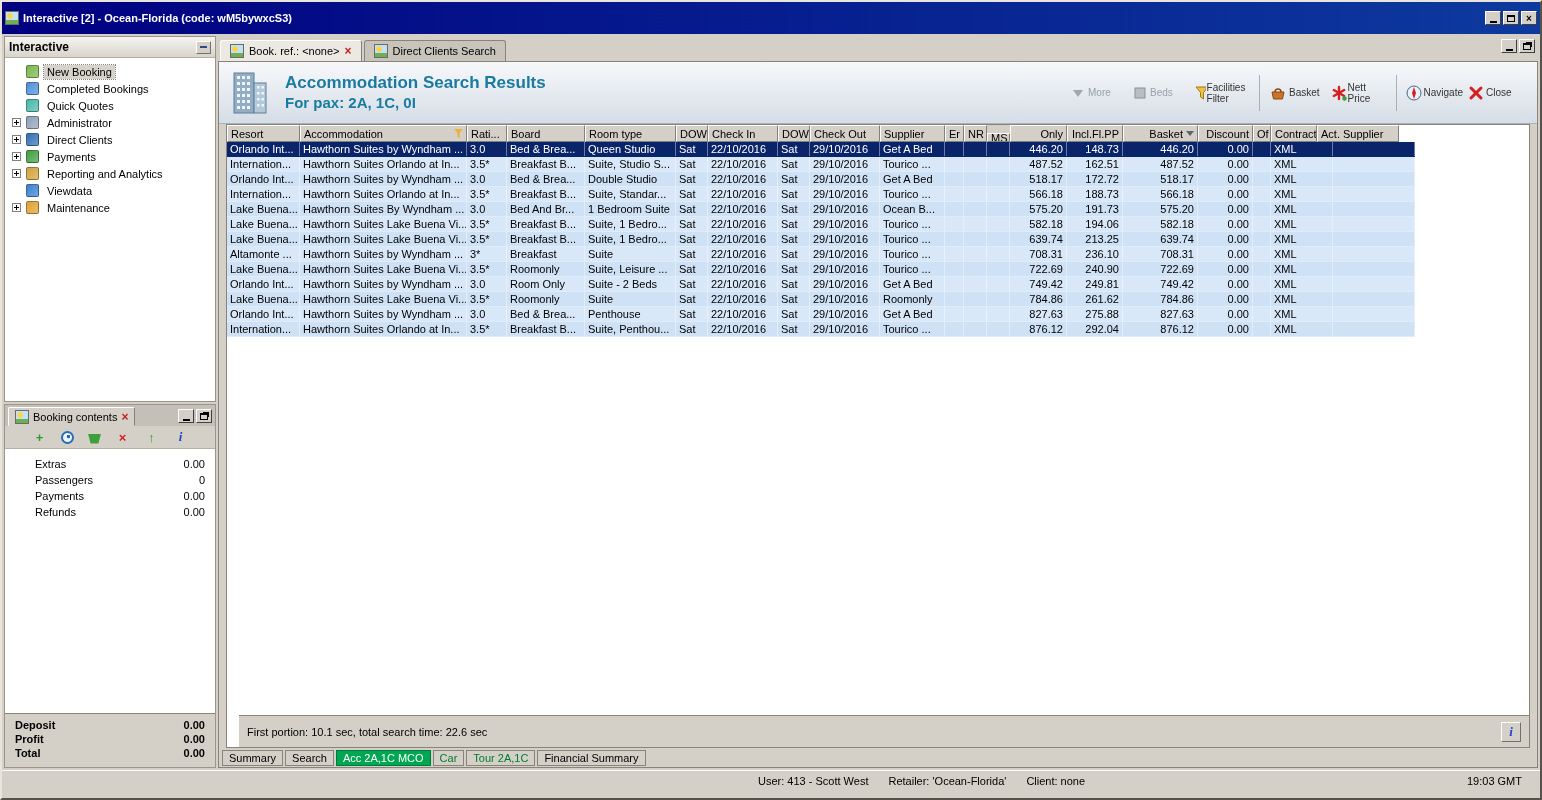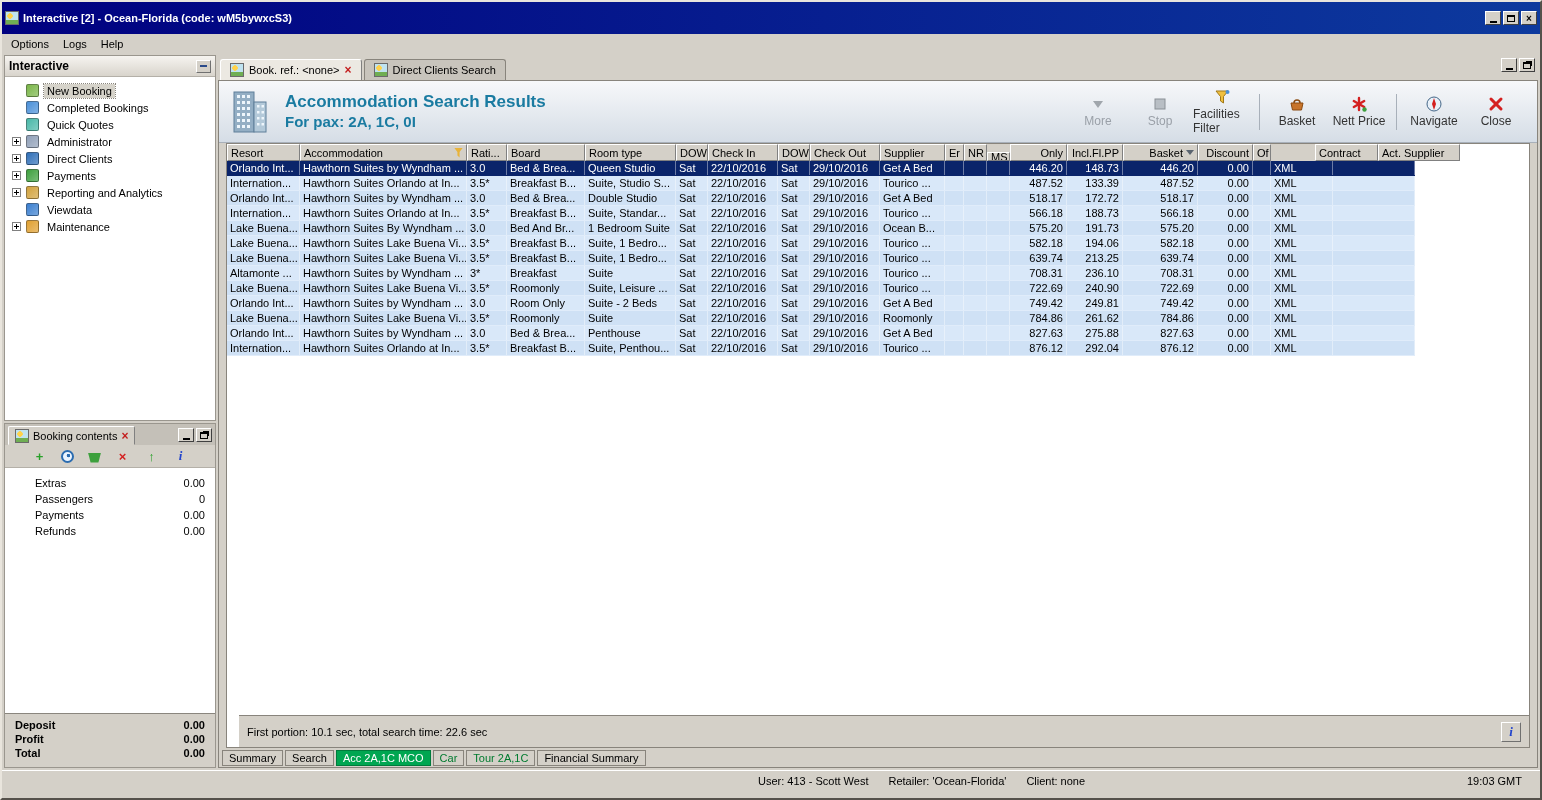--- a/index.html
+++ b/index.html
@@ -93,22 +93,22 @@
   
   .mwork { flex: 1; border: 1px solid #88847c; background: #d4d0c8; display: flex; flex-direction: column; min-height: 0; }
 
   .rheader { height: 62px; flex: none; background: linear-gradient(#f7f8fa, #d5dde6);
     border-bottom: 1px solid #a8b0ba; display: flex; align-items: center; padding: 0 12px; gap: 16px; }
   .building-icon { flex: none; }
   .rtitles { line-height: 1.2; }
   .rtitle { color: #1a7ba1; font-size: 17px; font-weight: bold; }
   .rsub { color: #1a7ba1; font-size: 15px; font-weight: bold; }
   .rtoolbar { margin-left: auto; display: flex; align-items: center; gap: 4px; }
-  .tbtn { width: 58px; display: flex; flex-direction: column; align-items: center; gap: 1px;
-    font-size: 12px; color: #333; padding: 2px 0; }
+  .tbtn { width: 58px; display: flex; flex-direction: row; align-items: center; gap: 1px;
+    font-size: 10px; color: #333; padding: 2px 0; }
   .tbtn.disabled { color: #9aa0a8; }
   .tbtn svg { display: block; }
   .tsep { width: 1px; height: 36px; background: #a8b0ba; margin: 0 4px; }
 
   .results-bar { height: 20px; flex: none; display: flex; align-items: center; padding: 0 8px; font-weight: bold; }
 
   .content { flex: 1; margin: 0 7px; background: #fff; border: 1px solid #88847c;
     display: flex; flex-direction: column; min-height: 0; }
 
   
@@ -163,25 +163,20 @@
         </span>
       <span class="winbtn">
           <span class="glyph-max"></span>
         </span>
       <span class="winbtn">
           <span>×</span>
         </span>
     </span>
   </div>
 
-  <div class="menubar" id="menubar">
-      <span class="menu-item">Options</span>
-      <span class="menu-item">Logs</span>
-      <span class="menu-item">Help</span>
-    </div>
 
   <div class="app-body">
 
     <div class="left-col">
 
       <div class="panel-int">
         <div class="panel-int-header">
           <span class="panel-int-title">Interactive</span>
           <span class="panel-btn">
               <span class="glyph-collapse"></span>
@@ -364,21 +359,21 @@
             <span class="tbtn disabled">
               <svg width="18" height="18">
                   <path d="M4 6h10l-5 7z" fill="#a0a6ac"></path>
                 </svg>
               <span>More</span>
             </span>
             <span class="tbtn disabled">
               <svg width="18" height="18">
                   <rect x="4" y="4" width="10" height="10" fill="#b8bec4" stroke="#8a9096"></rect>
                 </svg>
-              <span>Stop</span>
+              <span>Beds</span>
             </span>
             <span class="tbtn">
               <svg width="18" height="18">
                   <path d="M3 3h12l-4.5 5.5V15l-3-2V8.5z" fill="#f0c040" stroke="#a07818"></path>
                   <circle cx="14.5" cy="4" r="2" fill="#4a90d9"></circle>
                 </svg>
               <span>Facilities Filter</span>
             </span>
             <span class="tsep"></span>
             <span class="tbtn">
@@ -471,21 +466,21 @@
               <div class="th num" style="width: 75px;">
                 <span>Basket</span>
                 <span class="dd-icon"></span>
               </div>
               <div class="th num" style="width: 55px;">
                 <span>Discount</span>
               </div>
               <div class="th" style="width: 18px;">
                 <span>Of</span>
               </div>
-              <div class="th" style="width: 63px; margin-left: 44px;">
+              <div class="th" style="width: 46px;">
                 <span>Contract</span>
               </div>
               <div class="th" style="width: 82px;">
                 <span>Act. Supplier</span>
               </div>
               <div class="table-filler"></div>
             </div>
           <div class="tbody" id="tbody">
               <div class="trow selected">
                 <div class="td" style="width: 73px;">Orlando Int...</div>
@@ -517,21 +512,21 @@
                 <div class="td" style="width: 91px;">Suite, Studio S...</div>
                 <div class="td" style="width: 32px;">Sat</div>
                 <div class="td" style="width: 70px;">22/10/2016</div>
                 <div class="td" style="width: 32px;">Sat</div>
                 <div class="td" style="width: 70px;">29/10/2016</div>
                 <div class="td" style="width: 65px;">Tourico ...</div>
                 <div class="td" style="width: 19px;"></div>
                 <div class="td" style="width: 23px;"></div>
                 <div class="td" style="width: 23px;"></div>
                 <div class="td num" style="width: 57px;">487.52</div>
-                <div class="td num" style="width: 56px;">133.39</div>
+                <div class="td num" style="width: 56px;">162.51</div>
                 <div class="td num" style="width: 75px;">487.52</div>
                 <div class="td num" style="width: 55px;">0.00</div>
                 <div class="td" style="width: 18px;"></div>
                 <div class="td" style="width: 62px;">XML</div>
                 <div class="td" style="width: 82px;"></div>
               </div>
               <div class="trow">
                 <div class="td" style="width: 73px;">Orlando Int...</div>
                 <div class="td" style="width: 167px;">Hawthorn Suites by Wyndham ...</div>
                 <div class="td" style="width: 40px;">3.0</div>

